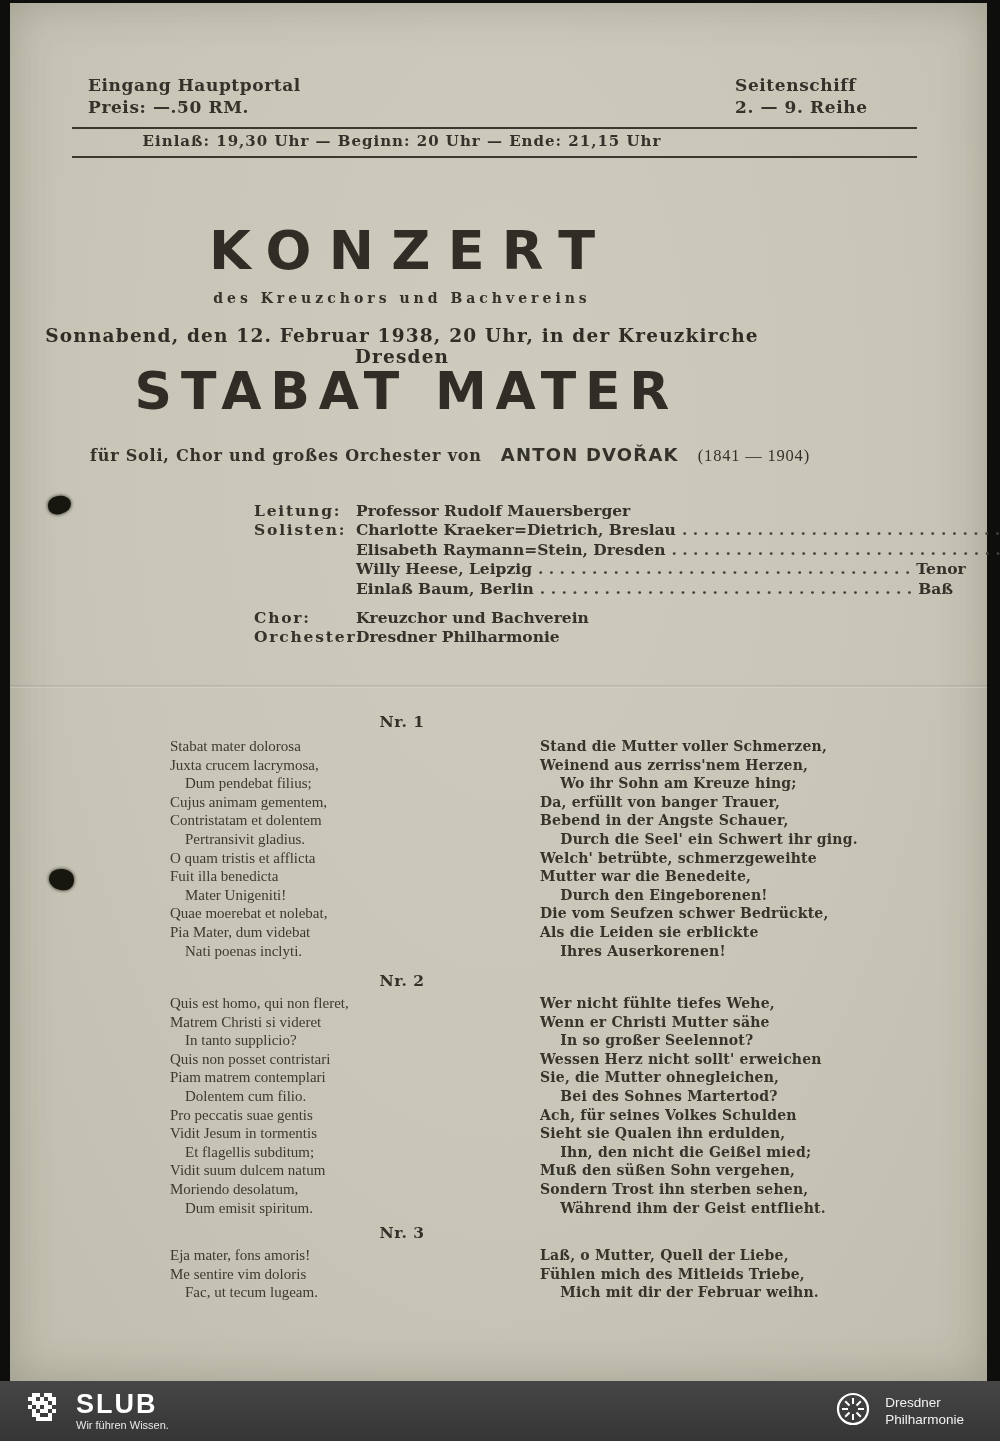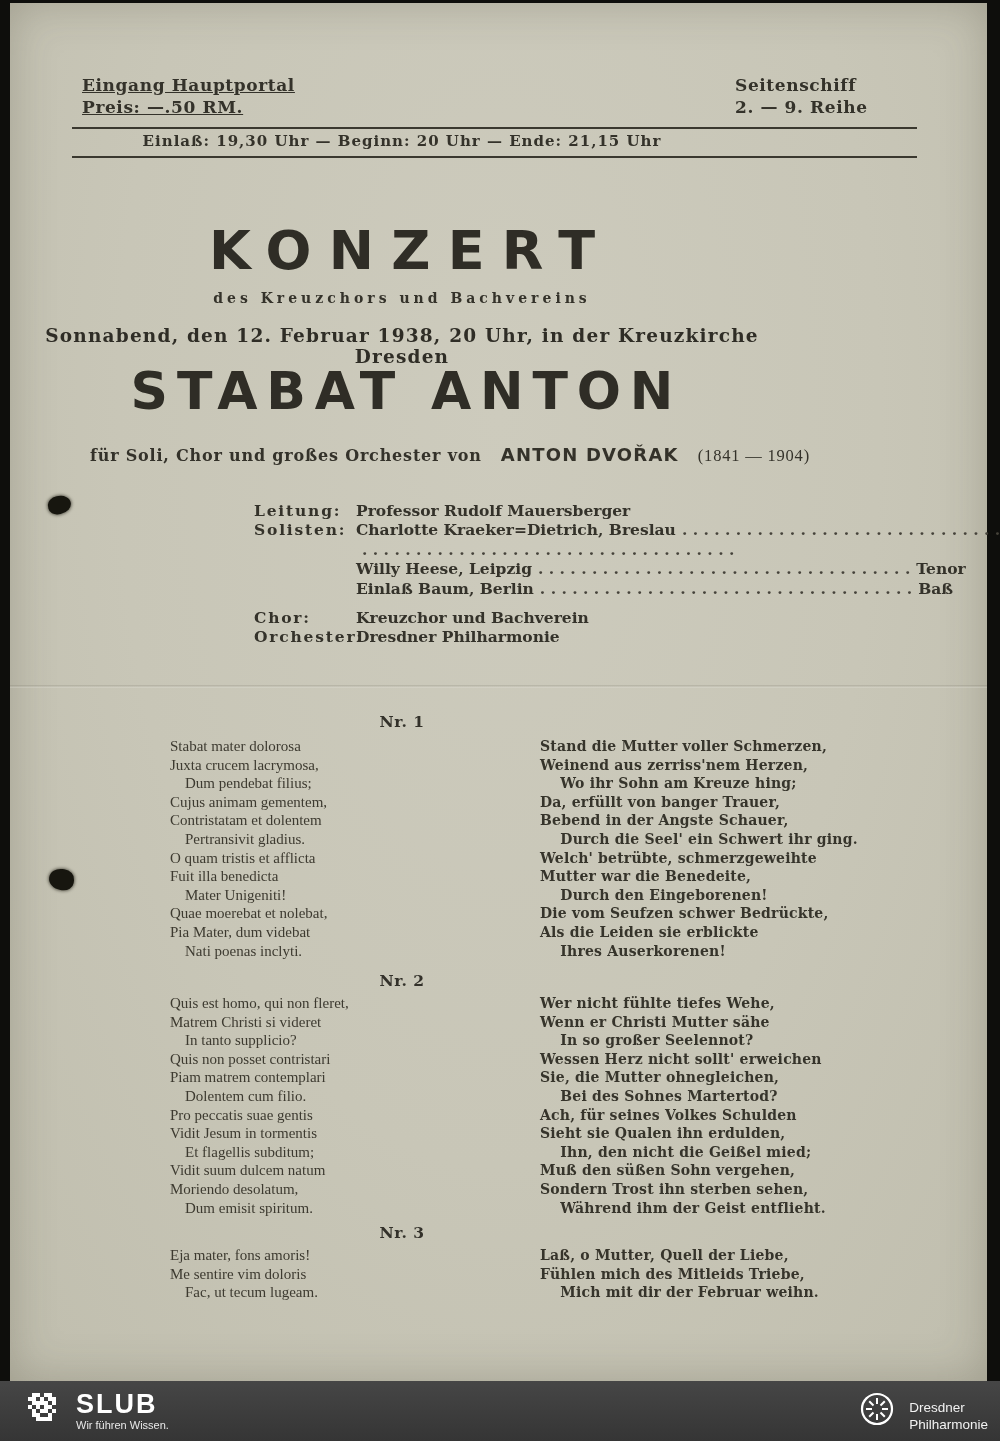--- a/index.html
+++ b/index.html
@@ -49,48 +49,48 @@
   .verse-latin{font-family:"Liberation Serif",serif;font-size:15px;line-height:18.6px;color:#3d3a30;}
   .verse-german{font-family:"DejaVu Serif",serif;font-weight:bold;font-size:14px;line-height:18.6px;
                 color:#36342b;letter-spacing:0.2px;}
   .vline{white-space:pre;}
 
   .footer{position:absolute;left:0;right:0;bottom:0;height:60px;
           background:linear-gradient(to bottom,#464646,#353535);
           display:flex;align-items:center;justify-content:space-between;
           font-family:"Liberation Sans",sans-serif;color:#ffffff;}
   .footer-left{display:flex;align-items:center;gap:12px;padding-left:24px;}
-  .footer-right{display:flex;align-items:flex-end;gap:12px;padding-right:12px;}
+  .footer-right{display:flex;align-items:center;gap:12px;padding-right:36px;}
   .slub-word{font-size:27px;font-weight:bold;letter-spacing:2px;line-height:26px;}
   .slub-tagline{font-size:11px;color:#e8e8e8;margin-top:2px;}
   .partner-text{font-size:13.5px;line-height:17px;color:#f2f2f2;}
 </style>
 </head>
 <body>
 
 <div class="page">
   <div class="paper"></div>
 
-  <div class="abs fraktur hdr-line" style="left:82px;top:74px;text-decoration:underline;">
+  <div class="abs fraktur hdr-line" style="left:88px;top:74px;">
     <div>Eingang Hauptportal</div>
     <div>Preis:  —.50 RM.</div>
   </div>
   <div class="abs fraktur hdr-line" style="left:735px;top:74px;">
     <div>Seitenschiff</div>
     <div>2. — 9. Reihe</div>
   </div>
 
   <div class="rule" style="top:127px;"></div>
   <div class="abs ctr fraktur admission">Einlaß: 19,30 Uhr  —  Beginn: 20 Uhr  —  Ende: 21,15 Uhr</div>
   <div class="rule" style="top:156px;"></div>
 
   <div class="abs ctr fraktur subtitle">des Kreuzchors und Bachvereins</div>
   <div class="abs ctr title-konzert">KONZERT</div>
   <div class="abs ctr fraktur dateline">Sonnabend, den 12. Februar 1938, 20 Uhr, in der Kreuzkirche Dresden</div>
-  <div class="abs ctr title-stabat">STABAT ANTON</div>
+  <div class="abs ctr title-stabat">STABAT MATER</div>
   <div class="abs ctr fraktur scoring">
     <span>für Soli, Chor und großes Orchester von</span>
     <span>&nbsp;</span>
     <span class="composer">ANTON DVOŘAK</span>
     <span>&nbsp;</span>
     <span class="dates">(1841 — 1904)</span>
   </div>
 
   <div class="abs fraktur credits">
     <div class="credit-row">
@@ -101,20 +101,21 @@
       <div class="credit-label">Solisten:</div>
       <div class="credit-value soloist-row">
         <span class="soloist-name">Charlotte Kraeker=Dietrich, Breslau</span>
         <span class="leader">. . . . . . . . . . . . . . . . . . . . . . . . . . . . . . . . . . .</span>
 
       </div>
     </div>
     <div class="credit-row">
       <div class="credit-label"></div>
       <div class="credit-value soloist-row">
+        <span class="soloist-name">Elisabeth Raymann=Stein, Dresden</span>
         <span class="leader">. . . . . . . . . . . . . . . . . . . . . . . . . . . . . . . . . . .</span>
 
       </div>
     </div>
     <div class="credit-row">
       <div class="credit-label"></div>
       <div class="credit-value soloist-row">
         <span class="soloist-name">Willy Heese, Leipzig</span>
         <span class="leader">. . . . . . . . . . . . . . . . . . . . . . . . . . . . . . . . . . .</span>
         <span class="voice">Tenor</span>

